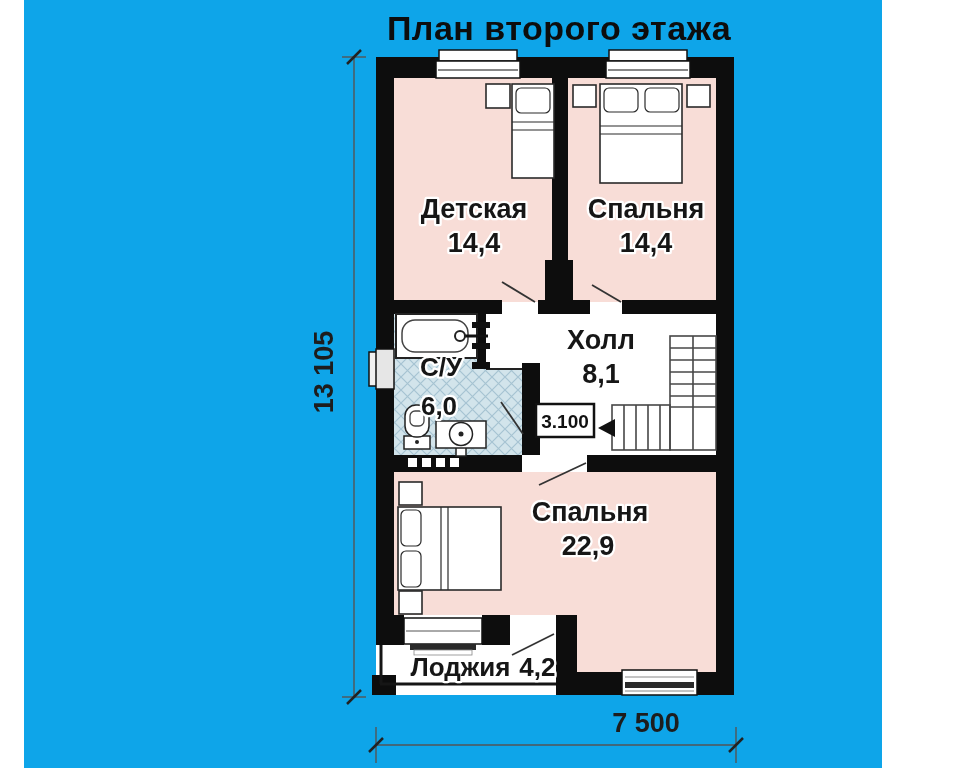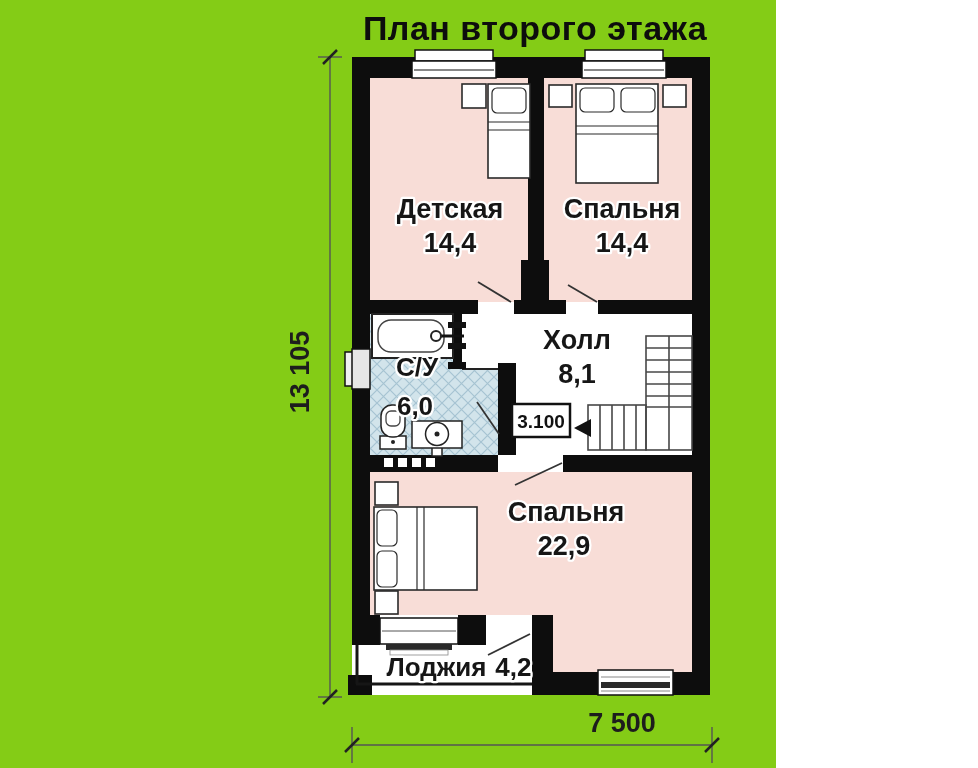--- a/index.html
+++ b/index.html
@@ -1,17 +1,17 @@
 <!DOCTYPE html>
 <html><head>
 <meta charset="utf-8">
 <style>
   html,body{margin:0;padding:0;background:#ffffff;}
-  .stage{position:relative;width:776px;height:768px;background:#84cc16;overflow:hidden;
-         font-family:"Liberation Sans","DejaVu Sans",sans-serif;}
+  .stage{position:relative;width:858px;height:768px;background:#0ea5e9;overflow:hidden;
+         font-family:"Liberation Sans","DejaVu Sans",sans-serif;margin-left:24px;}
   svg{position:absolute;left:0;top:0;}
   .room-label{font-family:"Liberation Sans","DejaVu Sans",sans-serif;font-weight:bold;fill:#161616;
               paint-order:stroke;stroke:#ffffff;stroke-width:4.5px;stroke-linejoin:round;}
   .dim-label{font-family:"Liberation Sans","DejaVu Sans",sans-serif;font-weight:bold;fill:#1d1d1d;}
   .title-text{font-family:"Liberation Sans","DejaVu Sans",sans-serif;font-weight:bold;fill:#0d0d0d;letter-spacing:0.5px;}
   .mark-text{font-family:"Liberation Sans","DejaVu Sans",sans-serif;font-weight:bold;fill:#111;}
 </style>
 </head>
 <body>
 

